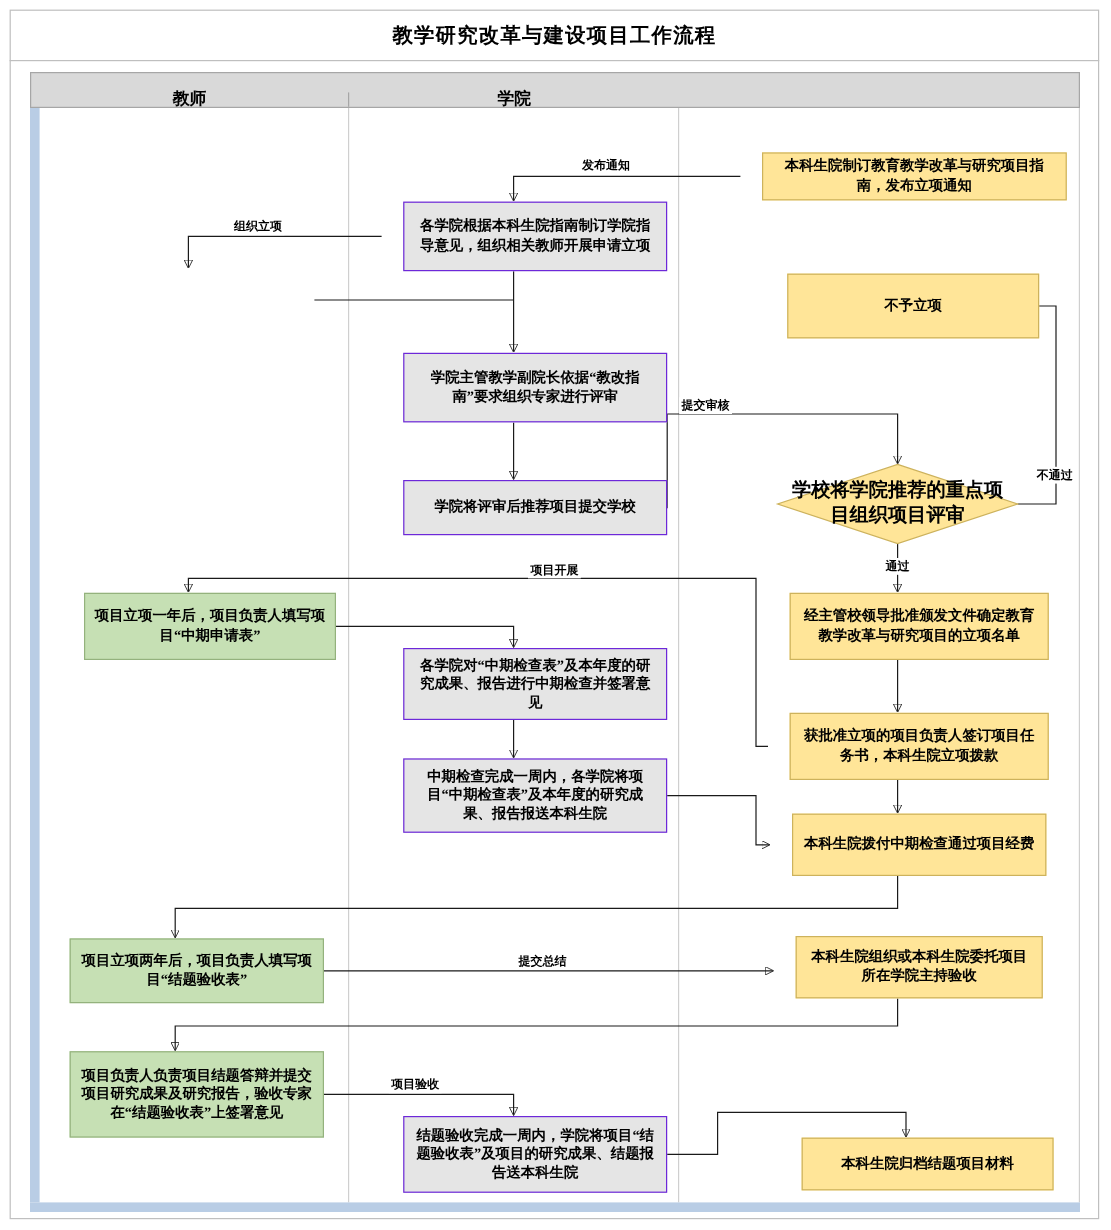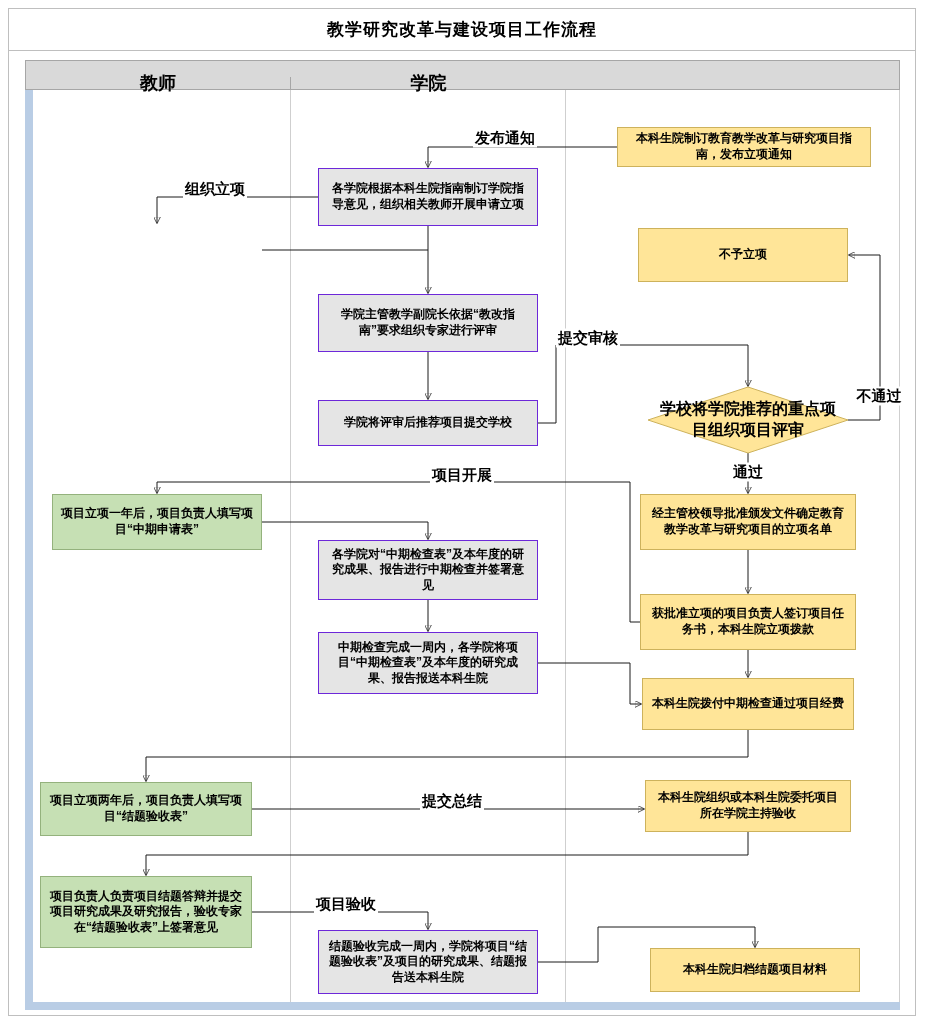--- a/index.html
+++ b/index.html
@@ -1,58 +1,58 @@
 <!DOCTYPE html>
 <html><head>
 <meta charset="utf-8">
 <style>
   html,body{margin:0;padding:0;background:#fafafa;}
   .sheet{
     position:relative;width:926px;height:1025px;background:#ffffff;
-    font-family:Liberation Sans, sans-serif;color:#000;
+    font-family:Liberation Serif, serif;color:#000;
     overflow:hidden;
   }
   .outer-frame{position:absolute;left:8px;top:8px;width:908px;height:1008px;border:1px solid #bfbfbf;box-sizing:border-box;}
   .title-band{
     position:absolute;left:8px;top:8px;width:908px;height:43px;
     border-bottom:1px solid #bfbfbf;box-sizing:border-box;
     display:flex;align-items:center;justify-content:center;
     font-size:17px;font-weight:bold;letter-spacing:1px;
   }
   .lane-header{
     position:absolute;left:25px;top:60px;width:875px;height:30px;
     background:#d9d9d9;border:1px solid #a6a6a6;box-sizing:border-box;
     display:flex;
   }
   .lane-cell{
     display:flex;align-items:center;justify-content:center;
-    font-size:18px;font-weight:bold;border-right:1px solid #a6a6a6;box-sizing:border-box;margin-top:16px;
+    font-size:14px;font-weight:bold;border-right:1px solid #a6a6a6;box-sizing:border-box;margin-top:16px;
   }
   .lane-cell:last-child{border-right:none;}
   .vline{position:absolute;width:1px;background:#cfcfcf;top:90px;height:912px;}
   .strip-left{position:absolute;left:25px;top:90px;width:8px;height:912px;background:#b9cde5;}
   .strip-bottom{position:absolute;left:25px;top:1002px;width:875px;height:8px;background:#b9cde5;}
   .edges{position:absolute;left:0;top:0;width:926px;height:1025px;pointer-events:none;}
   .edges path{stroke:#1a1a1a;stroke-width:1;fill:none;}
   .node{
     position:absolute;box-sizing:border-box;
     display:flex;align-items:center;justify-content:center;text-align:center;
-    font-size:12px;font-weight:bold;line-height:1.3;padding:3px 8px;
+    font-size:12px;font-weight:bold;line-height:1.3;padding:3px 8px;margin-left:18px;
   }
   .green{background:#c6e0b4;border:1px solid #94b27d;}
   .blue{background:#e5e5e5;border:1px solid #6d28d9;}
   .yellow{background:#ffe598;border:1px solid #cdb25c;}
   .diamond-text{
     position:absolute;box-sizing:border-box;background:transparent;border:none;
     display:flex;align-items:center;justify-content:center;text-align:center;
     font-size:16px;font-weight:bold;line-height:1.3;
   }
   .edge-label{
     position:absolute;transform:translate(-50%,-50%);
-    font-size:15px;font-weight:bold;background:#ffffff;padding:0 2px;white-space:nowrap;text-align:center;
+    font-size:10px;font-weight:bold;background:#ffffff;padding:0 2px;white-space:nowrap;text-align:center;
   }
 </style>
 </head>
 <body>
 
 <div class="sheet">
 
   <div class="outer-frame"></div>
 
   <div class="title-band">教学研究改革与建设项目工作流程</div>

